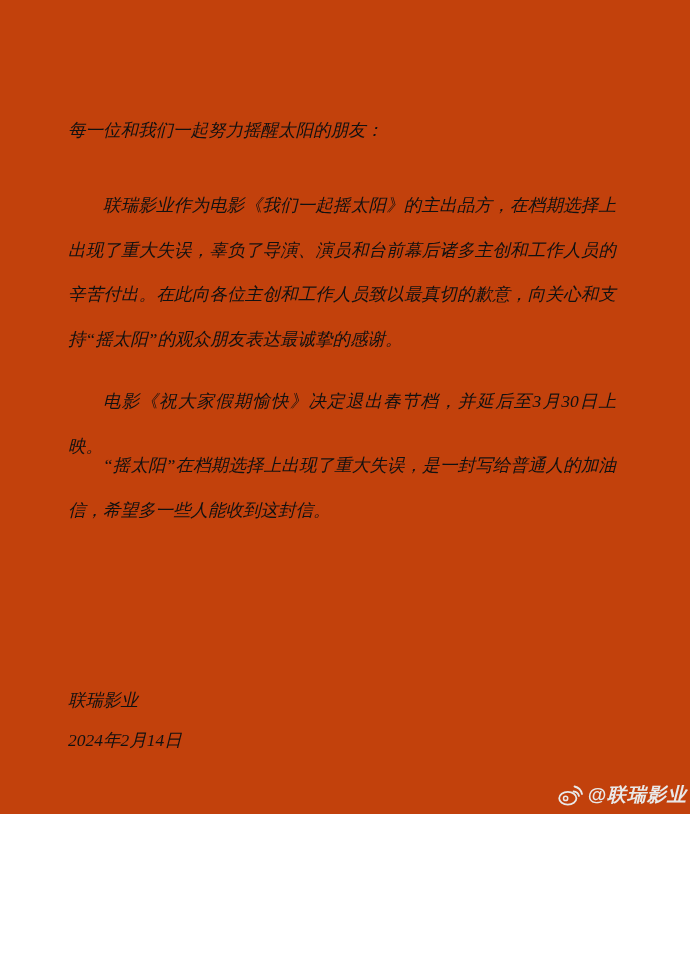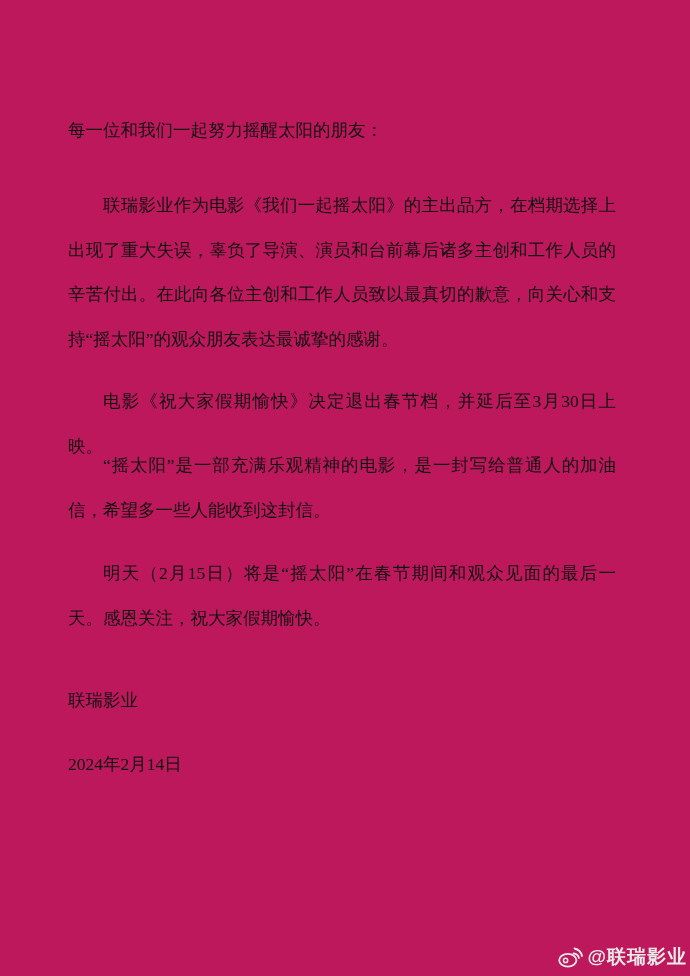--- a/index.html
+++ b/index.html
@@ -1,23 +1,24 @@
 <!DOCTYPE html>
 <html><head>
 <meta charset="utf-8">
 <style>
   html, body { margin: 0; padding: 0; background: #ffffff; }
   .page {
     position: relative;
     width: 690px;
-    height: 976px;
-    background: #be185d;
+    height: 814px;
+    background: #c2410c;
     overflow: hidden;
     font-family: "Liberation Serif", "DejaVu Serif", serif;
     color: #111111;
+    font-style: italic;
   }
   .textblock {
     position: absolute;
     left: 68px;
     width: 548px;
     font-size: 17.5px;
     line-height: 44.5px;
     margin: 0;
     color: #111111;
   }
@@ -31,21 +32,21 @@
     text-align-last: left;
   }
   .para-1 { top: 183px; }
   .para-2 { top: 379px; }
   .para-3 { top: 443px; }
   .para-4 { top: 551px; }
   .sig {
     text-align: left;
   }
   .sig-company { top: 678px; }
-  .sig-date { top: 742px; }
+  .sig-date { top: 718px; }
   .watermark {
     position: absolute;
     right: 3px;
     bottom: 6px;
     display: flex;
     align-items: center;
     gap: 4px;
     color: #e9e9e9;
     font-family: "Liberation Sans", "DejaVu Sans", sans-serif;
     font-weight: bold;
@@ -59,23 +60,22 @@
 <body>
 
 <div class="page">
 
   <div class="textblock salutation">每一位和我们一起努力摇醒太阳的朋友：</div>
 
   <p class="textblock para para-1">联瑞影业作为电影《我们一起摇太阳》的主出品方，在档期选择上出现了重大失误，辜负了导演、演员和台前幕后诸多主创和工作人员的辛苦付出。在此向各位主创和工作人员致以最真切的歉意，向关心和支持“摇太阳”的观众朋友表达最诚挚的感谢。</p>
 
   <p class="textblock para para-2">电影《祝大家假期愉快》决定退出春节档，并延后至3月30日上映。</p>
 
-  <p class="textblock para para-3">“摇太阳”是一部充满乐观精神的电影，是一封写给普通人的加油信，希望多一些人能收到这封信。</p>
+  <p class="textblock para para-3">“摇太阳”在档期选择上出现了重大失误，是一封写给普通人的加油信，希望多一些人能收到这封信。</p>
 
-  <p class="textblock para para-4">明天（2月15日）将是“摇太阳”在春节期间和观众见面的最后一天。感恩关注，祝大家假期愉快。</p>
 
   <div class="textblock sig sig-company">联瑞影业</div>
 
   <div class="textblock sig sig-date">2024年2月14日</div>
 
   <div class="watermark">
     <span>
       <svg width="25" height="22" viewBox="0 0 25 22" fill="none" xmlns="http://www.w3.org/2000/svg">
         <ellipse cx="9.8" cy="14.2" rx="8.6" ry="6.4" stroke="#e9e9e9" stroke-width="1.8"></ellipse>
         <circle cx="7.6" cy="14.4" r="2.1" stroke="#e9e9e9" stroke-width="1.5"></circle>

